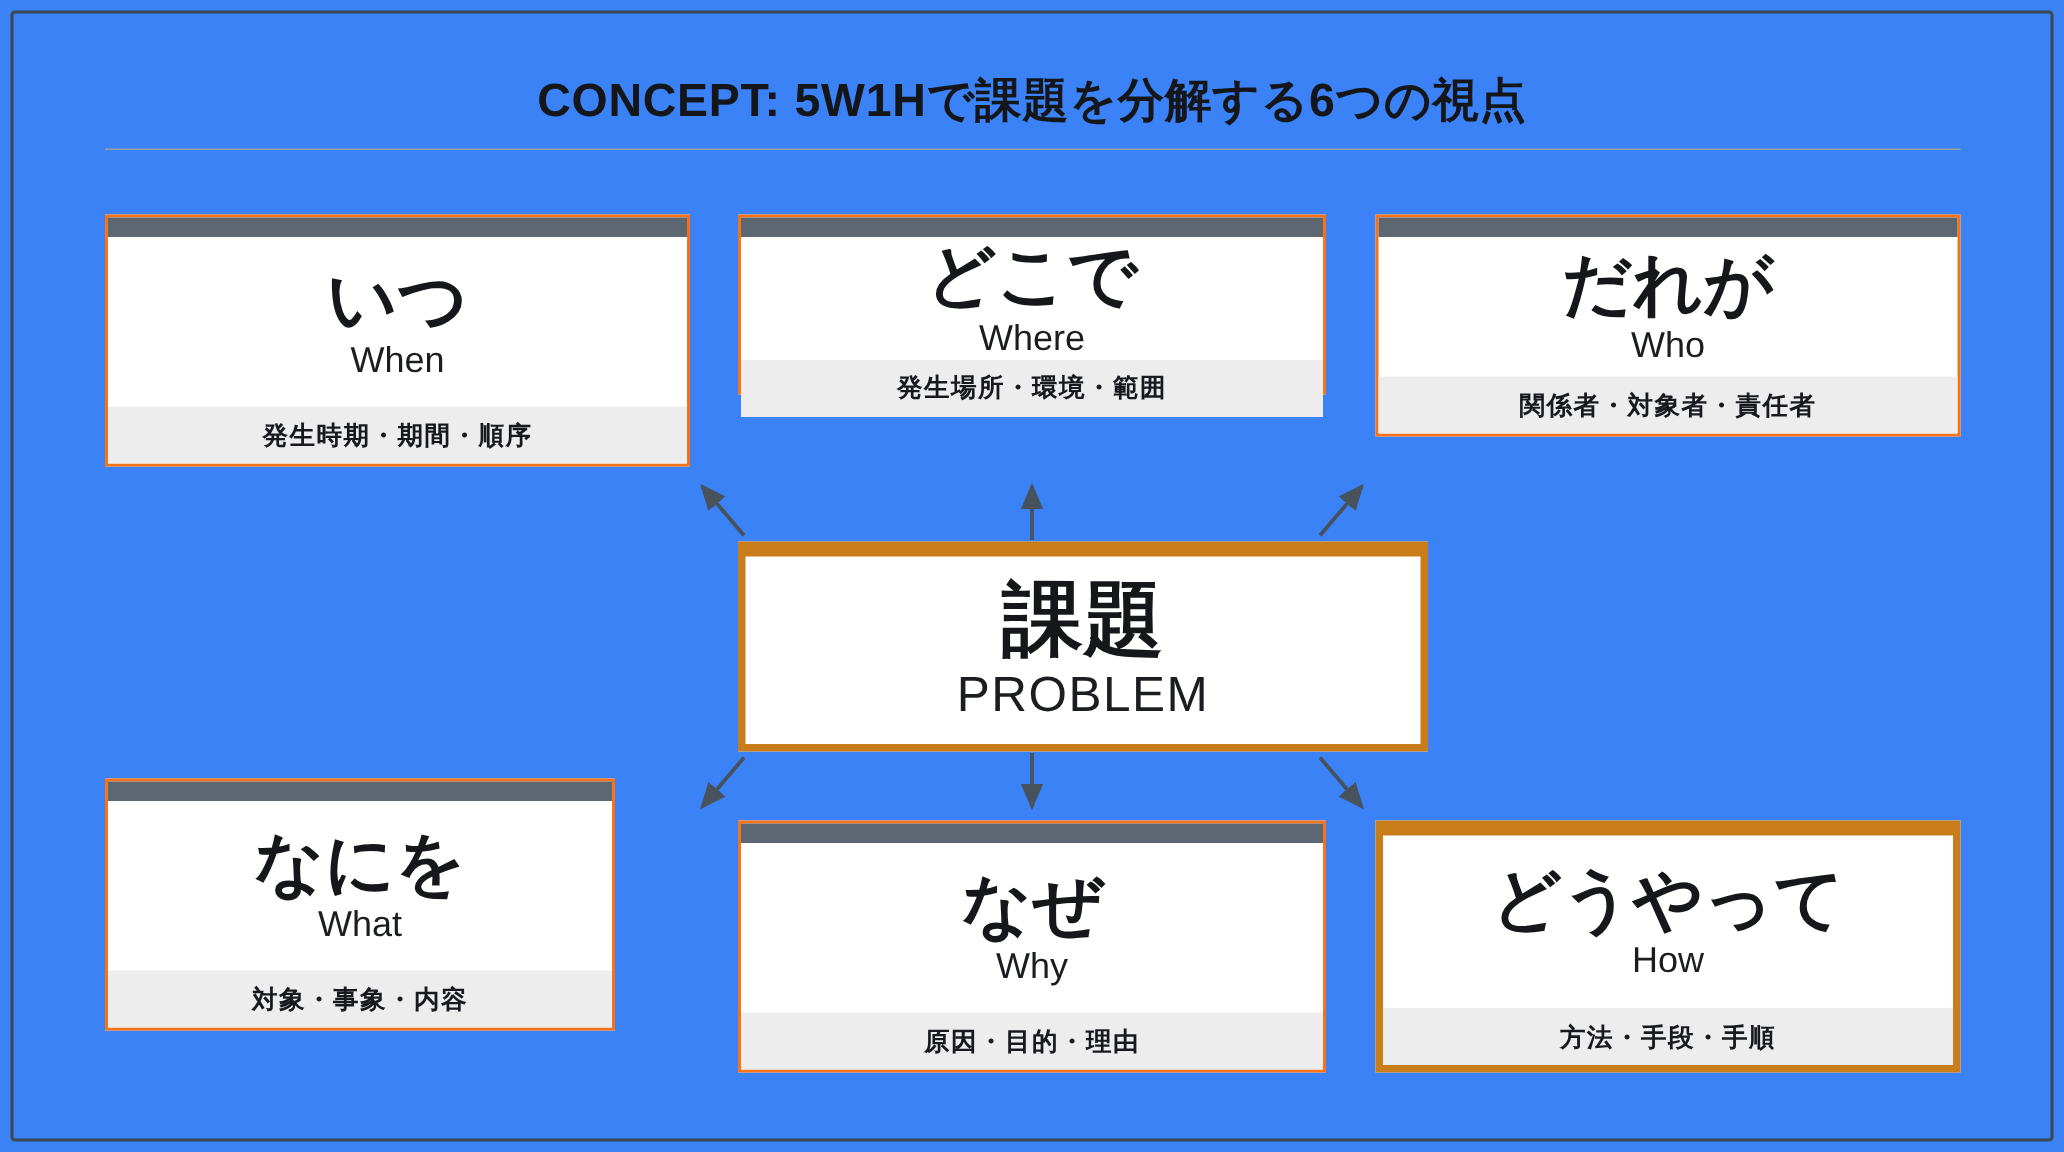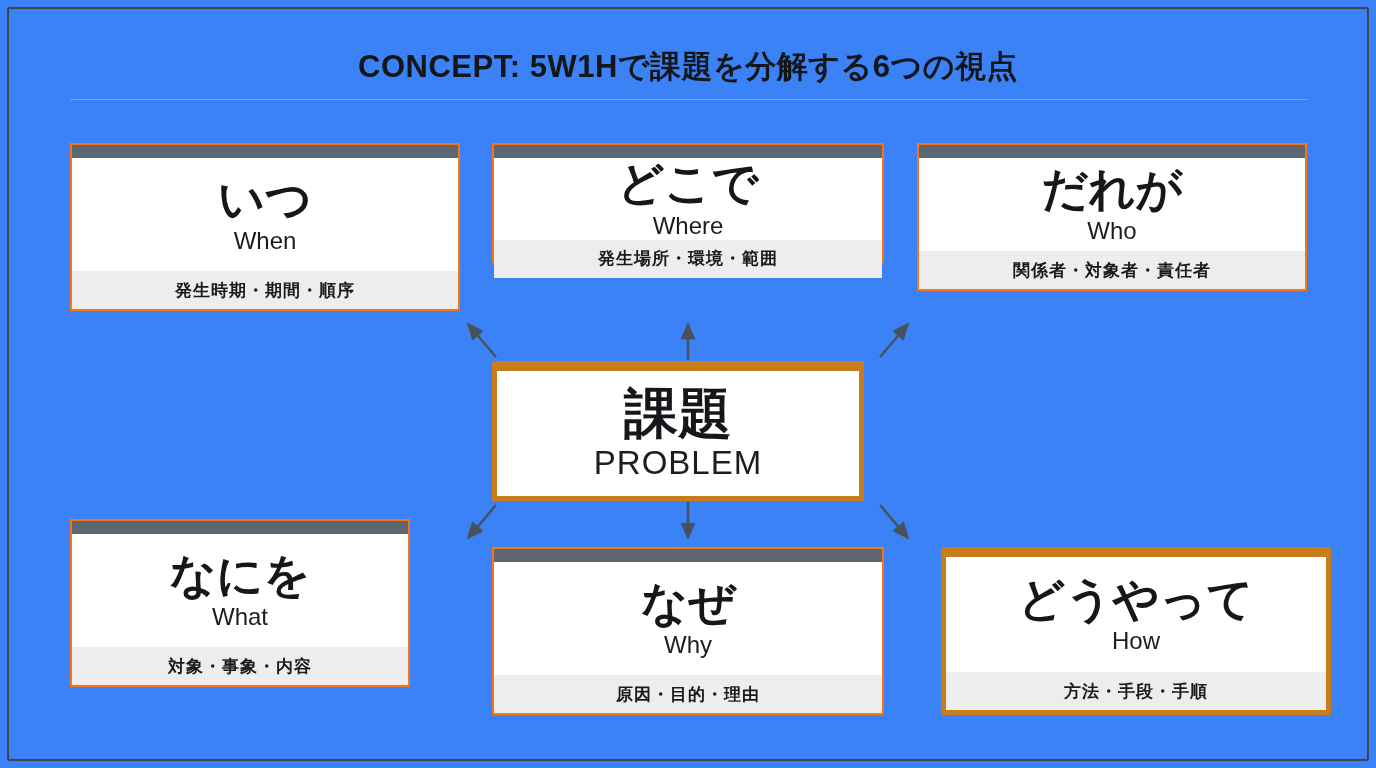--- a/index.html
+++ b/index.html
@@ -92,21 +92,21 @@
   }
 
   .box.highlight {
     border: 5px solid #c87d1a;
     border-top-width: 10px;
   }
 
   .centerbox {
     position: absolute;
     left: 492px; top: 361px;
-    width: 372px; height: 140px;
+    width: 460px; height: 140px;
     box-sizing: border-box;
     background: #ffffff;
     border: 5px solid #c87d1a;
     border-top-width: 10px;
     display: flex;
     flex-direction: column;
     align-items: center;
     justify-content: center;
   }
   .centerbox .main {
@@ -121,21 +121,21 @@
     margin-top: 2px;
     letter-spacing: 1px;
   }
 
   
   #box-when  { left: 70px;  top: 143px; width: 390px; height: 168px; }
   #box-where { left: 492px; top: 143px; width: 392px; height: 120px; }
   #box-who   { left: 917px; top: 143px; width: 390px; height: 148px; }
   #box-what  { left: 70px;  top: 519px; width: 340px; height: 168px; }
   #box-why   { left: 492px; top: 547px; width: 392px; height: 168px; }
-  #box-how   { left: 917px; top: 547px; width: 390px; height: 168px; margin-left: 24px; }
+  #box-how   { left: 917px; top: 547px; width: 390px; height: 168px; }
 </style>
 </head>
 <body>
 
 <div class="canvas">
   <div class="frame"></div>
 
   <div class="title">CONCEPT: 5W1Hで課題を分解する6つの視点</div>
   <div class="divider"></div>
 

